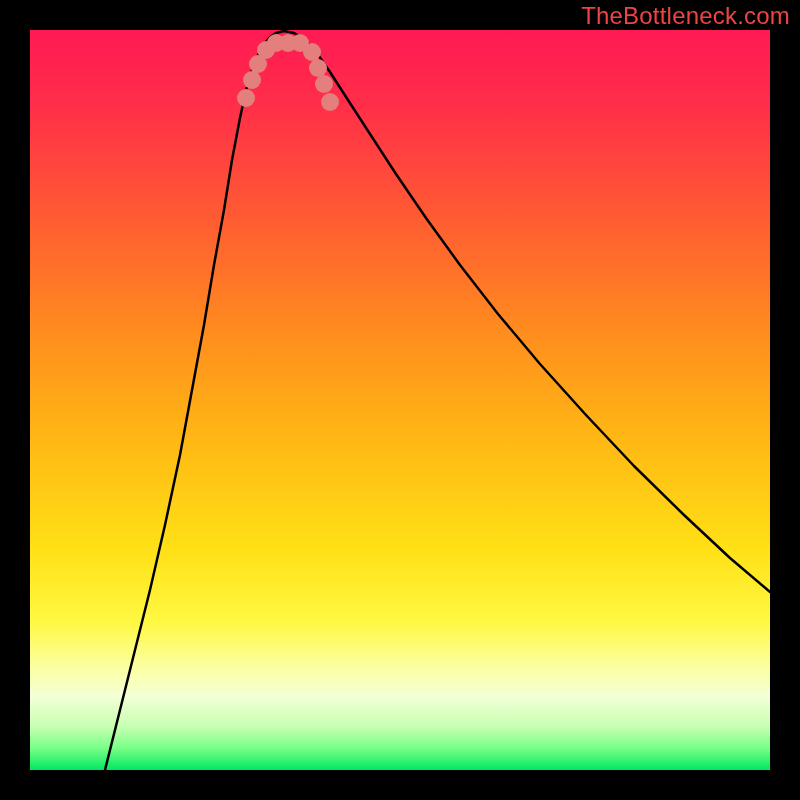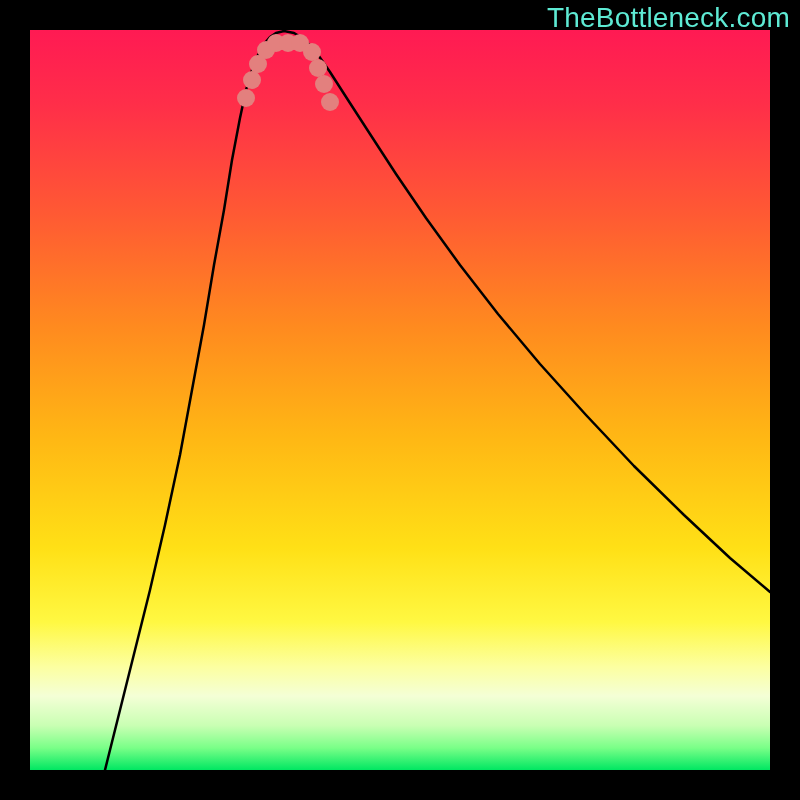--- a/index.html
+++ b/index.html
@@ -23,22 +23,22 @@
     position: absolute;
     top: 30px;
     left: 30px;
     width: 740px;
     height: 740px;
   }
   .watermark {
     position: absolute;
     top: 2px;
     right: 10px;
-    color: #5eead4;
-    font-size: 28px;
+    color: #ef4444;
+    font-size: 24px;
     font-weight: 500;
     letter-spacing: 0.2px;
     z-index: 20;
   }
   svg {
     display: block;
   }
 </style>
 </head>
 <body>

